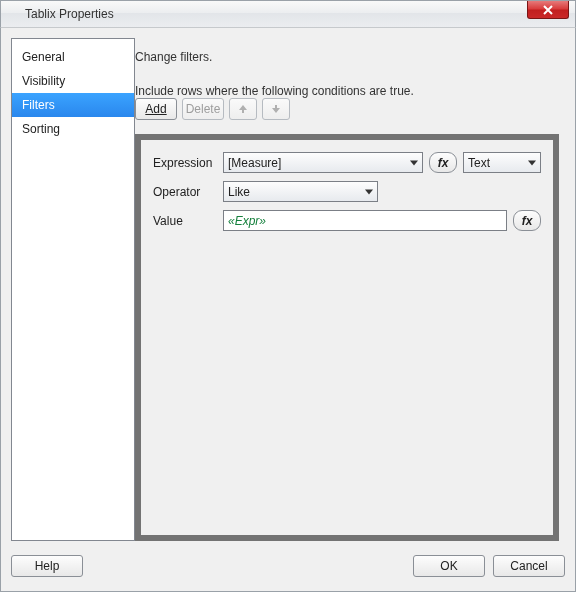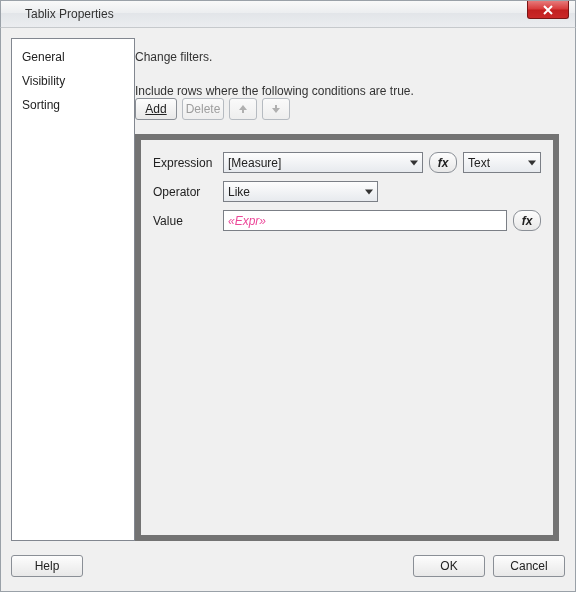--- a/index.html
+++ b/index.html
@@ -119,21 +119,21 @@
     border-top: 5px solid #333;
   }
   .fx {
     width: 28px; height: 21px;
     background: linear-gradient(to bottom,#fdfdfd,#e8e8e8);
     border: 1px solid #8a8f96; border-radius: 9px;
     display: flex; align-items: center; justify-content: center;
     font-style: italic; font-weight: bold; color: #222;
     cursor: pointer;
   }
-  .txt .ph { color: #ec4899; font-style: italic; }
+  .txt .ph { color: #15803d; font-style: italic; }
 
   
   .footer {
     height: 40px;
     display: flex; align-items: center;
     padding-top: 10px;
   }
   .footer .spacer { flex: 1; }
   .footer .btn { min-width: 72px; height: 22px; }
   .footer .btn + .btn { margin-left: 8px; }
@@ -153,20 +153,23 @@
 <div class="client">
   <div class="main-row">
 
     <div class="sidebar">
       <div class="sidebar-item">
         <span>General</span>
       </div>
       <div class="sidebar-item">
         <span>Visibility</span>
       </div>
+      <div class="sidebar-item selected">
+        <span>Filters</span>
+      </div>
       <div class="sidebar-item">
         <span>Sorting</span>
       </div>
     </div>
 
     <div class="content">
       <h1 class="heading">Change filters.</h1>
       <div class="desc">Include rows where the following conditions are true.</div>
 
       <div class="btnrow">

